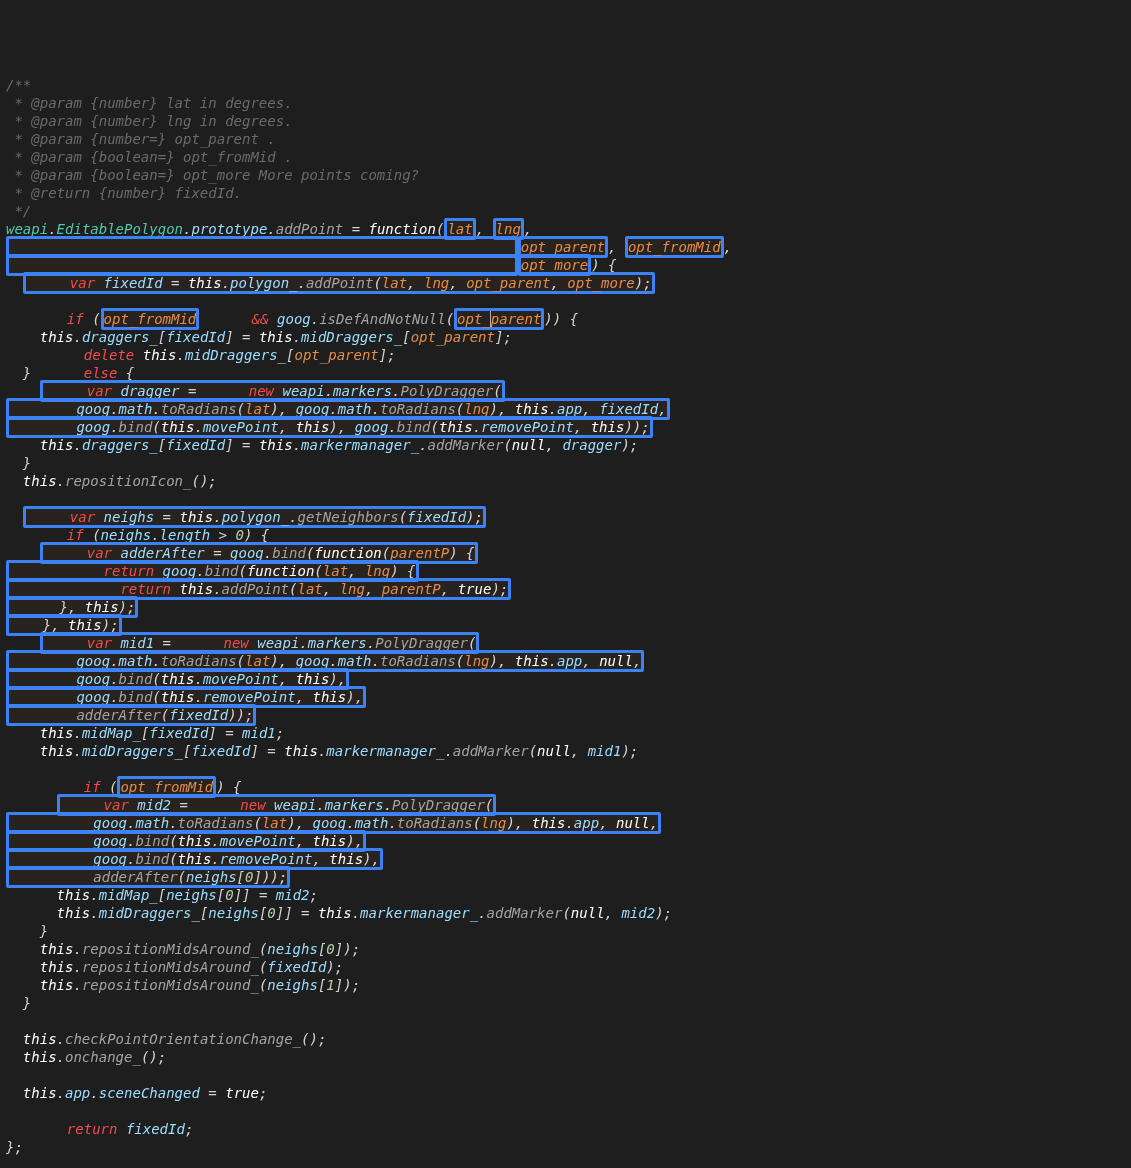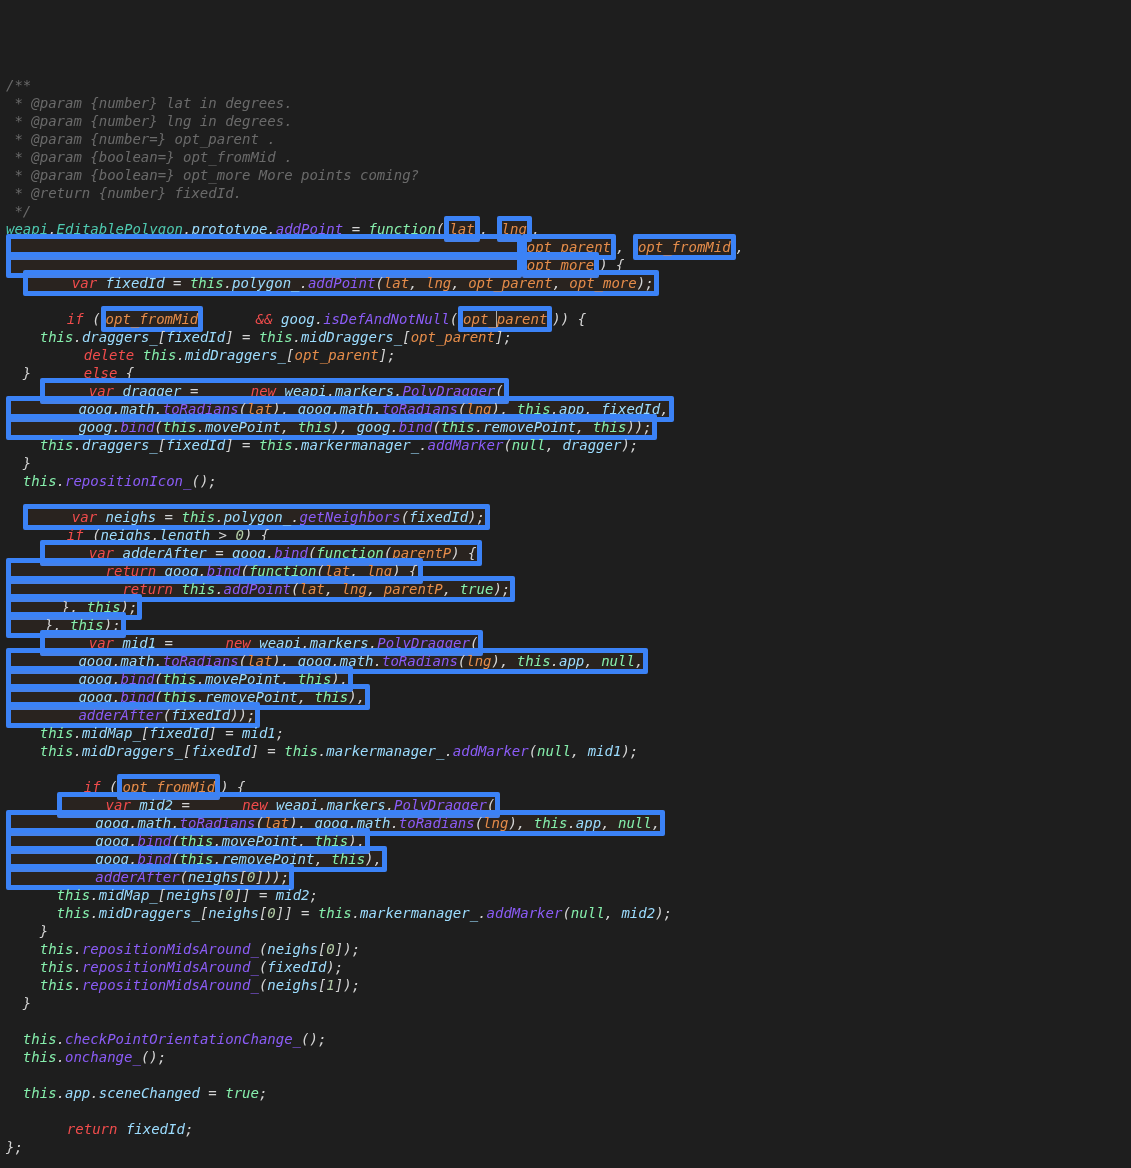--- a/index.html
+++ b/index.html
@@ -8,28 +8,28 @@
     background: #1e1e1e;
     font-family: "Menlo", "Consolas", monospace;
     font-size: 14px;
     line-height: 18px;
     color: #d4d4d4;
     white-space: pre;
     font-style: italic;
   }
   .cm { color: #6a6a6a; }      
   .kw-red { color: #f14c4c; margin-left: 44px; }  
-  .kw-blue { color: #86efac; text-align: center; } 
+  .kw-blue { color: #ffffff; text-align: center; } 
   .def { color: #4ec9b0; }     
-  .fn { color: #8b5cf6; font-style: italic; }      
+  .fn { color: #a3a3a3; font-style: italic; }      
   .id { color: #9cdcfe; }      
   .prm { color: #e58c4a; }     
   .lit { color: #b5cea8; }     
   .op { color: #d4d4d4; }
-  .box { border: 5px solid #3b82f6; border-radius: 2px; background: rgba(228,119,48,0.06); box-decoration-break: clone; -webkit-box-decoration-break: clone; }
+  .box { border: 3px solid #3b82f6; border-radius: 2px; background: rgba(228,119,48,0.06); box-decoration-break: clone; -webkit-box-decoration-break: clone; }
   .caret { border-left: 1px solid #aeafad; margin-left:-1px; }
   .line { display:block; }
 </style>
 </head>
 <body>
 
 
 
 <div><span class="line cm">/**</span><span class="line cm"> * @param {number} lat in degrees.</span><span class="line cm"> * @param {number} lng in degrees.</span><span class="line cm"> * @param {number=} opt_parent .</span><span class="line cm"> * @param {boolean=} opt_fromMid .</span><span class="line cm"> * @param {boolean=} opt_more More points coming?</span><span class="line cm"> * @return {number} fixedId.</span><span class="line cm"> */</span><span class="line"><span class="def">weapi</span><span class="op">.</span><span class="def">EditablePolygon</span><span class="op">.</span><span class="id">prototype</span><span class="op">.</span><span class="fn">addPoint</span><span class="op"> = </span><span class="kw-blue">function</span><span class="op">(</span><span class="prm box">lat</span><span class="op">, </span><span class="prm box">lng</span><span class="op">,</span></span><span class="line"><span class="box">                                                            </span><span class="prm box">opt_parent</span><span class="op">, </span><span class="prm box">opt_fromMid</span><span class="op">,</span></span><span class="line"><span class="box">                                                            </span><span class="prm box">opt_more</span><span class="op">) {</span></span><span class="line">  <span class="box"><span class="kw-red">var</span> <span class="id">fixedId</span> = <span class="kw-blue">this</span>.<span class="id">polygon_</span>.<span class="fn">addPoint</span>(<span class="prm">lat</span>, <span class="prm">lng</span>, <span class="prm">opt_parent</span>, <span class="prm">opt_more</span>);</span></span><span class="line"> </span><span class="line">  <span class="kw-red">if</span> (<span class="prm box">opt_fromMid</span> <span class="kw-red">&amp;&amp;</span> <span class="id">goog</span>.<span class="fn">isDefAndNotNull</span>(<span class="prm box">opt_<span class="caret"></span>parent</span>)) {</span><span class="line">    <span class="kw-blue">this</span>.<span class="id">draggers_</span>[<span class="id">fixedId</span>] = <span class="kw-blue">this</span>.<span class="id">midDraggers_</span>[<span class="prm">opt_parent</span>];</span><span class="line">    <span class="kw-red">delete</span> <span class="kw-blue">this</span>.<span class="id">midDraggers_</span>[<span class="prm">opt_parent</span>];</span><span class="line">  } <span class="kw-red">else</span> {</span><span class="line">    <span class="box"><span class="kw-red">var</span> <span class="id">dragger</span> = <span class="kw-red">new</span> <span class="id">weapi</span>.<span class="id">markers</span>.<span class="fn">PolyDragger</span>(</span></span><span class="line"><span class="box">        <span class="id">goog</span>.<span class="id">math</span>.<span class="fn">toRadians</span>(<span class="prm">lat</span>), <span class="id">goog</span>.<span class="id">math</span>.<span class="fn">toRadians</span>(<span class="prm">lng</span>), <span class="kw-blue">this</span>.<span class="id">app</span>, <span class="id">fixedId</span>,</span></span><span class="line"><span class="box">        <span class="id">goog</span>.<span class="fn">bind</span>(<span class="kw-blue">this</span>.<span class="id">movePoint</span>, <span class="kw-blue">this</span>), <span class="id">goog</span>.<span class="fn">bind</span>(<span class="kw-blue">this</span>.<span class="id">removePoint</span>, <span class="kw-blue">this</span>));</span></span><span class="line">    <span class="kw-blue">this</span>.<span class="id">draggers_</span>[<span class="id">fixedId</span>] = <span class="kw-blue">this</span>.<span class="id">markermanager_</span>.<span class="fn">addMarker</span>(<span class="kw-blue">null</span>, <span class="id">dragger</span>);</span><span class="line">  }</span><span class="line">  <span class="kw-blue">this</span>.<span class="fn">repositionIcon_</span>();</span><span class="line"> </span><span class="line">  <span class="box"><span class="kw-red">var</span> <span class="id">neighs</span> = <span class="kw-blue">this</span>.<span class="id">polygon_</span>.<span class="fn">getNeighbors</span>(<span class="id">fixedId</span>);</span></span><span class="line">  <span class="kw-red">if</span> (<span class="id">neighs</span>.<span class="id">length</span> <span class="op">&gt;</span> <span class="lit">0</span>) {</span><span class="line">    <span class="box"><span class="kw-red">var</span> <span class="id">adderAfter</span> = <span class="id">goog</span>.<span class="fn">bind</span>(<span class="kw-blue">function</span>(<span class="prm">parentP</span>) {</span></span><span class="line"><span class="box">      <span class="kw-red">return</span> <span class="id">goog</span>.<span class="fn">bind</span>(<span class="kw-blue">function</span>(<span class="prm">lat</span>, <span class="prm">lng</span>) {</span></span><span class="line"><span class="box">        <span class="kw-red">return</span> <span class="kw-blue">this</span>.<span class="fn">addPoint</span>(<span class="prm">lat</span>, <span class="prm">lng</span>, <span class="prm">parentP</span>, <span class="kw-blue">true</span>);</span></span><span class="line"><span class="box">      }, <span class="kw-blue">this</span>);</span></span><span class="line"><span class="box">    }, <span class="kw-blue">this</span>);</span></span><span class="line">    <span class="box"><span class="kw-red">var</span> <span class="id">mid1</span> = <span class="kw-red">new</span> <span class="id">weapi</span>.<span class="id">markers</span>.<span class="fn">PolyDragger</span>(</span></span><span class="line"><span class="box">        <span class="id">goog</span>.<span class="id">math</span>.<span class="fn">toRadians</span>(<span class="prm">lat</span>), <span class="id">goog</span>.<span class="id">math</span>.<span class="fn">toRadians</span>(<span class="prm">lng</span>), <span class="kw-blue">this</span>.<span class="id">app</span>, <span class="kw-blue">null</span>,</span></span><span class="line"><span class="box">        <span class="id">goog</span>.<span class="fn">bind</span>(<span class="kw-blue">this</span>.<span class="id">movePoint</span>, <span class="kw-blue">this</span>),</span></span><span class="line"><span class="box">        <span class="id">goog</span>.<span class="fn">bind</span>(<span class="kw-blue">this</span>.<span class="id">removePoint</span>, <span class="kw-blue">this</span>),</span></span><span class="line"><span class="box">        <span class="fn">adderAfter</span>(<span class="id">fixedId</span>));</span></span><span class="line">    <span class="kw-blue">this</span>.<span class="id">midMap_</span>[<span class="id">fixedId</span>] = <span class="id">mid1</span>;</span><span class="line">    <span class="kw-blue">this</span>.<span class="id">midDraggers_</span>[<span class="id">fixedId</span>] = <span class="kw-blue">this</span>.<span class="id">markermanager_</span>.<span class="fn">addMarker</span>(<span class="kw-blue">null</span>, <span class="id">mid1</span>);</span><span class="line"> </span><span class="line">    <span class="kw-red">if</span> (<span class="prm box">opt_fromMid</span>) {</span><span class="line">      <span class="box"><span class="kw-red">var</span> <span class="id">mid2</span> = <span class="kw-red">new</span> <span class="id">weapi</span>.<span class="id">markers</span>.<span class="fn">PolyDragger</span>(</span></span><span class="line"><span class="box">          <span class="id">goog</span>.<span class="id">math</span>.<span class="fn">toRadians</span>(<span class="prm">lat</span>), <span class="id">goog</span>.<span class="id">math</span>.<span class="fn">toRadians</span>(<span class="prm">lng</span>), <span class="kw-blue">this</span>.<span class="id">app</span>, <span class="kw-blue">null</span>,</span></span><span class="line"><span class="box">          <span class="id">goog</span>.<span class="fn">bind</span>(<span class="kw-blue">this</span>.<span class="id">movePoint</span>, <span class="kw-blue">this</span>),</span></span><span class="line"><span class="box">          <span class="id">goog</span>.<span class="fn">bind</span>(<span class="kw-blue">this</span>.<span class="id">removePoint</span>, <span class="kw-blue">this</span>),</span></span><span class="line"><span class="box">          <span class="fn">adderAfter</span>(<span class="id">neighs</span>[<span class="lit">0</span>]));</span></span><span class="line">      <span class="kw-blue">this</span>.<span class="id">midMap_</span>[<span class="id">neighs</span>[<span class="lit">0</span>]] = <span class="id">mid2</span>;</span><span class="line">      <span class="kw-blue">this</span>.<span class="id">midDraggers_</span>[<span class="id">neighs</span>[<span class="lit">0</span>]] = <span class="kw-blue">this</span>.<span class="id">markermanager_</span>.<span class="fn">addMarker</span>(<span class="kw-blue">null</span>, <span class="id">mid2</span>);</span><span class="line">    }</span><span class="line">    <span class="kw-blue">this</span>.<span class="fn">repositionMidsAround_</span>(<span class="id">neighs</span>[<span class="lit">0</span>]);</span><span class="line">    <span class="kw-blue">this</span>.<span class="fn">repositionMidsAround_</span>(<span class="id">fixedId</span>);</span><span class="line">    <span class="kw-blue">this</span>.<span class="fn">repositionMidsAround_</span>(<span class="id">neighs</span>[<span class="lit">1</span>]);</span><span class="line">  }</span><span class="line"> </span><span class="line">  <span class="kw-blue">this</span>.<span class="fn">checkPointOrientationChange_</span>();</span><span class="line">  <span class="kw-blue">this</span>.<span class="fn">onchange_</span>();</span><span class="line"> </span><span class="line">  <span class="kw-blue">this</span>.<span class="id">app</span>.<span class="id">sceneChanged</span> = <span class="kw-blue">true</span>;</span><span class="line"> </span><span class="line">  <span class="kw-red">return</span> <span class="id">fixedId</span>;</span><span class="line">};</span></div>
 

